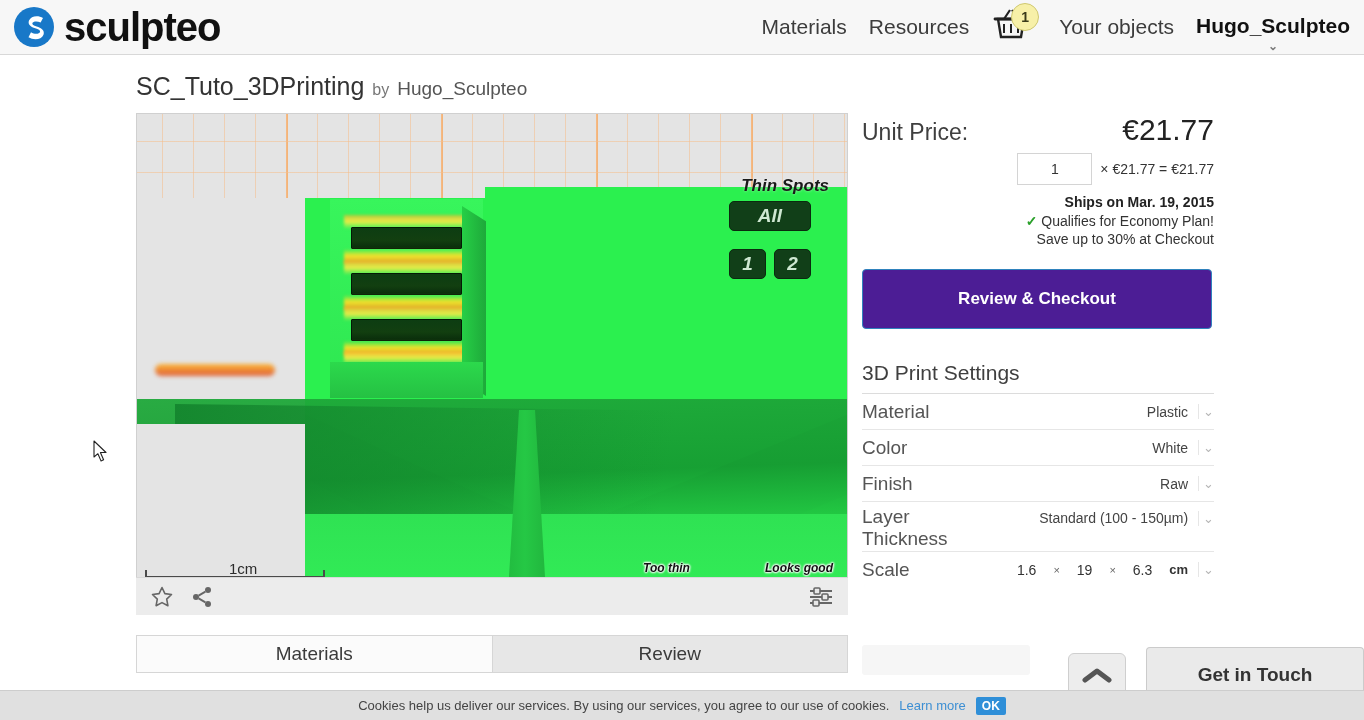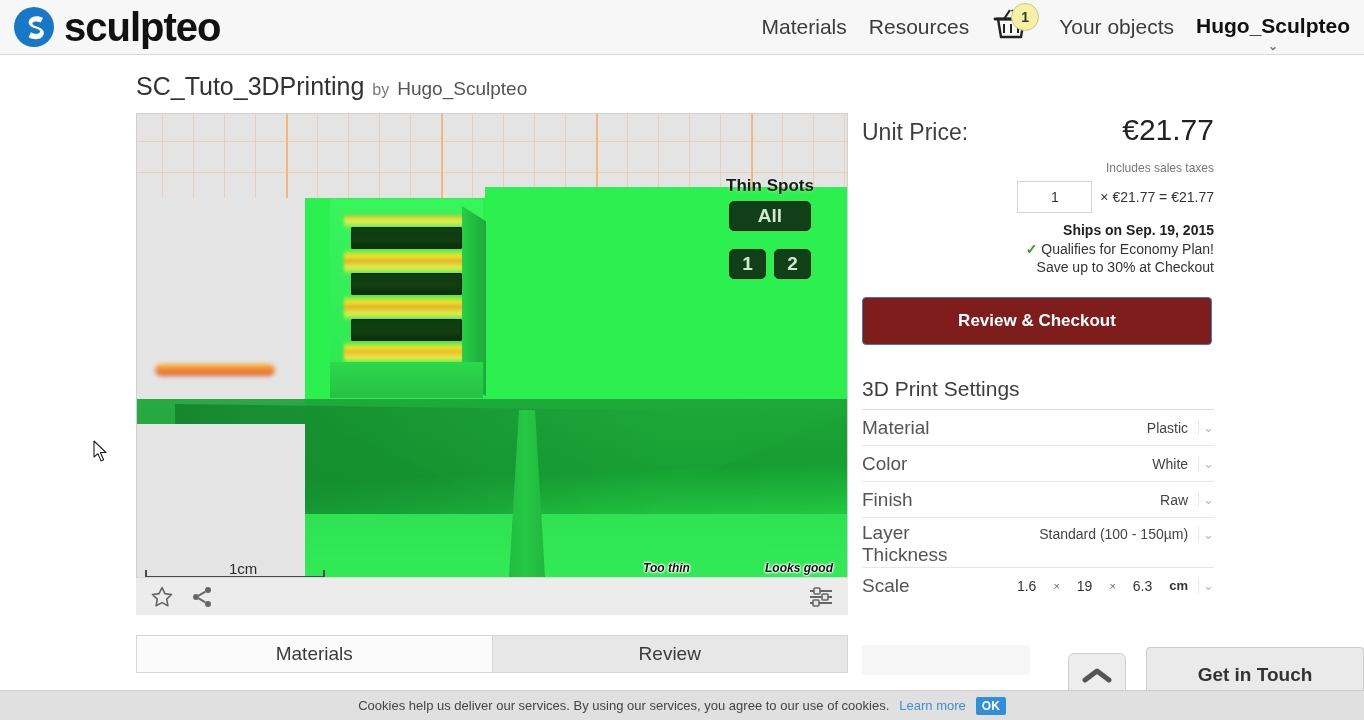--- a/index.html
+++ b/index.html
@@ -156,21 +156,22 @@
   }
   .glow-bot {
     position: absolute; left: 18px; top: 250px; width: 120px; height: 12px;
     background: linear-gradient(180deg, rgba(255,180,40,.95), rgba(220,70,30,.85));
     filter: blur(2px); border-radius: 6px;
   }
 
   
   .thin-spots {
     position: absolute; right: 18px; top: 62px; width: 118px;
-    text-align: center;
+    text-align: right;
+    font-style: italic;
   }
   .thin-spots-title {
     font-size: 17px; font-weight: bold; color: #1a1a1a;
     text-shadow: 0 0 3px rgba(255,255,255,.55);
     margin-bottom: 5px;
   }
   .ts-btn {
     background: #113f18; color: #cfe8d2;
     border: 1px solid #0a2a0f; border-radius: 5px;
     font-size: 19px; font-weight: bold;
@@ -233,22 +234,22 @@
     width: 75px; height: 32px; border: 1px solid #d4d4d4; background: #fff;
     text-align: center; font-size: 14px; color: #333;
     font-family: "Liberation Sans", sans-serif;
   }
   .qty-calc { font-size: 14px; color: #333; white-space: nowrap; }
   .ships { text-align: right; font-size: 14px; font-weight: bold; color: #222; margin-top: 9px; }
   .economy { text-align: right; font-size: 14px; color: #333; margin-top: 3px; }
   .economy .check { color: #2aa02a; font-weight: bold; }
   .savemsg { text-align: right; font-size: 14px; color: #333; margin-top: 2px; }
   .checkout-btn {
-    margin-top: 22px; width: 350px; height: 48px;
-    background: #7f1d1d; border: 1px solid #2f82bd; border-radius: 4px;
+    margin-top: 22px; width: 350px; height: 60px;
+    background: #4c1d95; border: 1px solid #2f82bd; border-radius: 4px;
     color: #fff; font-size: 17px; font-weight: bold;
     display: flex; align-items: center; justify-content: center; cursor: pointer;
   }
   .settings-title {
     margin-top: 32px; font-size: 21px; color: #3f3f3f;
     padding-bottom: 8px; border-bottom: 1px solid #dcdcdc;
   }
   .srow {
     display: flex; align-items: center; justify-content: space-between;
     border-bottom: 1px solid #e6e6e6; min-height: 36px; padding: 1px 0;
@@ -445,28 +446,27 @@
     </svg>
   </span>
 </div>
 
 <div class="right">
   <div class="price-row">
     <span class="price-label">Unit Price:</span>
     <span class="price-value">€21.77</span>
   </div>
 
-  <div class="taxes">Includes sales taxes</div>
 
   <div class="qty-row">
     <input class="qty-input" type="text" value="1" style="">
     <span class="qty-calc">× €21.77 = €21.77</span>
   </div>
 
-  <div class="ships">Ships on Sep. 19, 2015</div>
+  <div class="ships">Ships on Mar. 19, 2015</div>
   <div class="economy">
     <span class="check">✓</span>
     <span>Qualifies for Economy Plan!</span>
   </div>
   <div class="savemsg">Save up to 30% at Checkout</div>
 
   <div class="checkout-btn">Review &amp; Checkout</div>
 
   <div class="settings-title">3D Print Settings</div>
 

